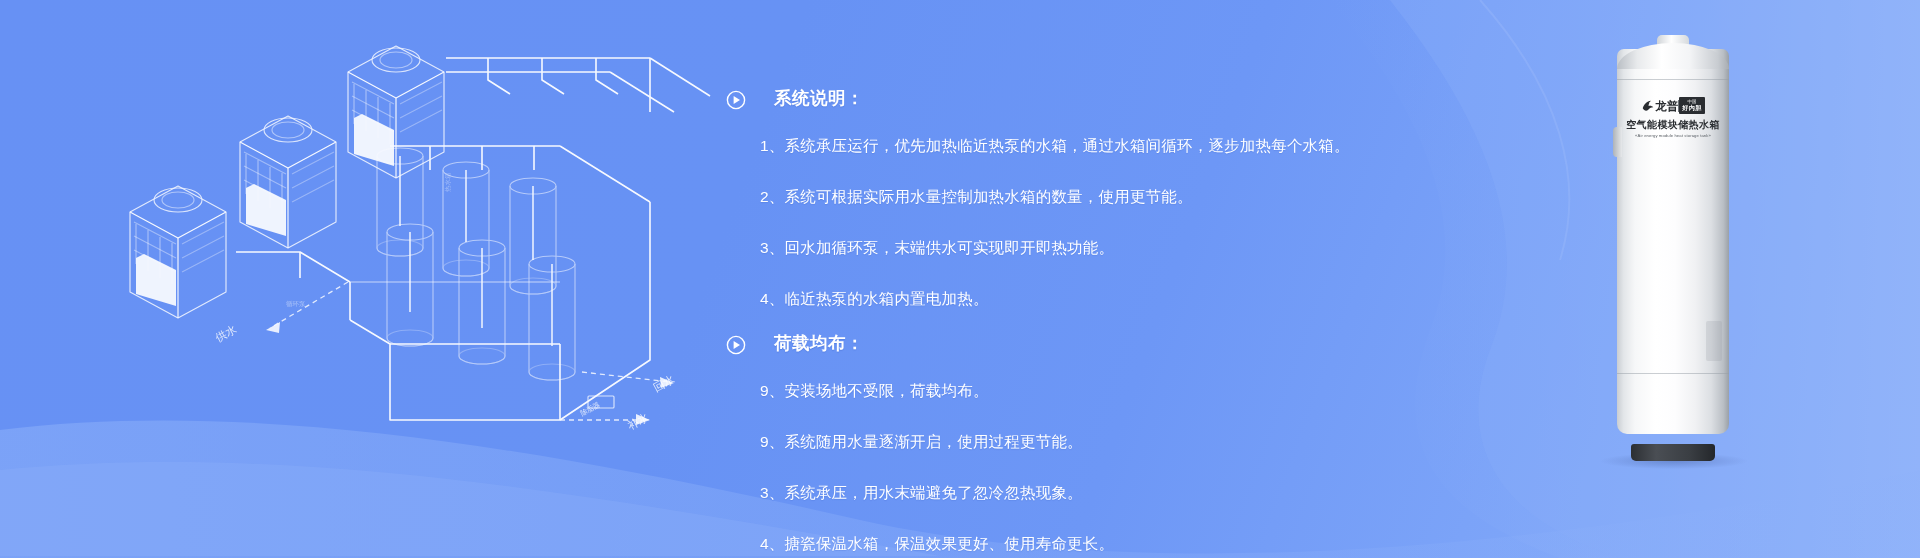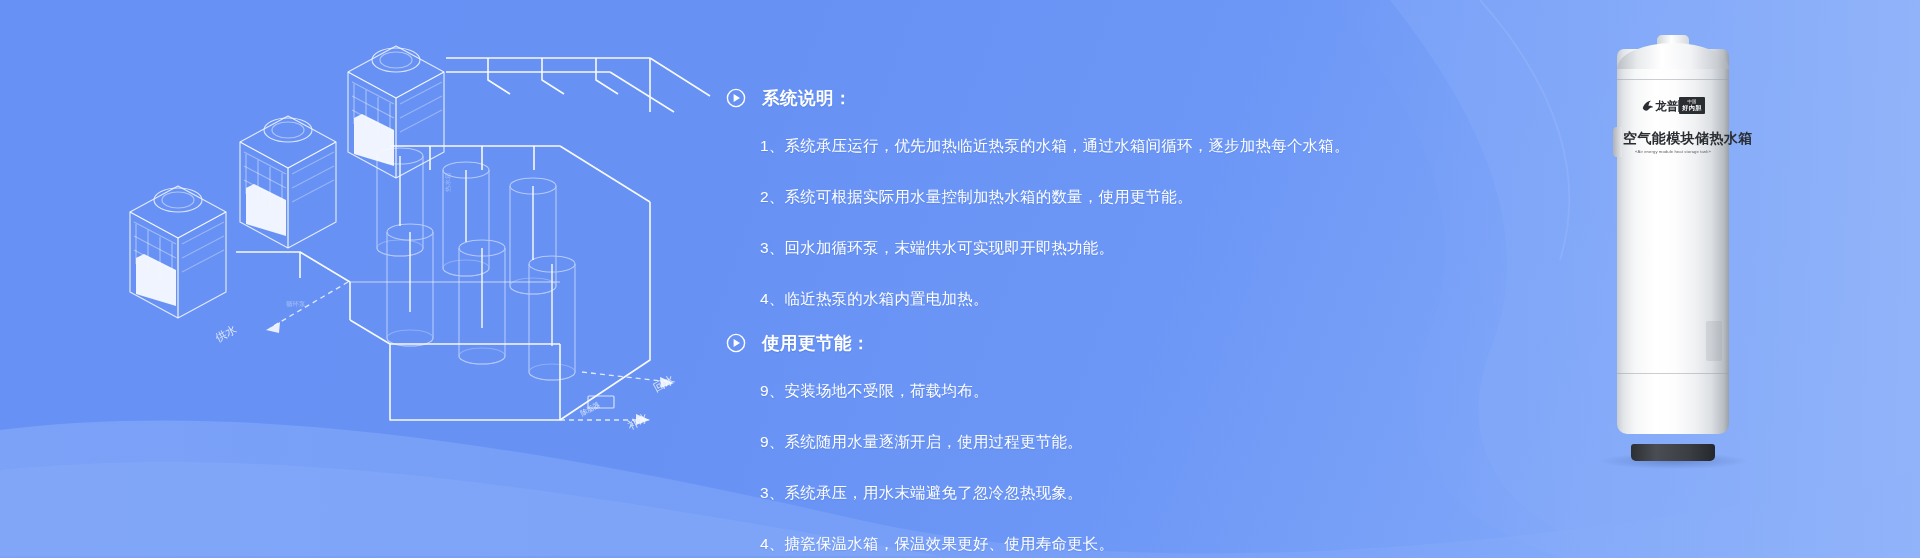--- a/index.html
+++ b/index.html
@@ -21,21 +21,21 @@
   
   #diagram { position:absolute; left:90px; top:20px; width:680px; height:460px; }
 
   
   #text-col {
     position:absolute; left:726px; top:86px; width:570px;
     color:#ffffff;
   }
   .block { margin-bottom:6px; }
   .block-head {
-    display:flex; align-items:center; gap:16px;
+    display:flex; align-items:flex-end; gap:28px;
     margin-bottom:9px;
   }
   .bullet-icon { width:20px; height:20px; flex:0 0 20px; display:block; }
   .block-title {
     font-size:17.5px; font-weight:bold; letter-spacing:.5px;
     color:#ffffff; white-space:nowrap;
     text-shadow:0 1px 1px rgba(40,80,180,.25);
   }
   .list { list-style:none; padding-left:34px; }
   .list li {
@@ -103,21 +103,21 @@
   }
   .brand-div { width:1px; height:12px; background:#6f747a; }
   .brand-badge {
     background:#2a2d31; color:#fff; font-size:4.6px; line-height:6px;
     padding:2px 3px; border-radius:1px; text-align:center;
     letter-spacing:.2px;
   }
   .badge-l1 { font-size:4.4px; }
   .badge-l2 { font-size:6.2px; font-weight:bold; letter-spacing:.3px; }
   .prod-cn {
-    margin-top:16px; font-size:14px; font-weight:bold; color:#2a2d31;
+    margin-top:4px; font-size:10px; font-weight:bold; color:#2a2d31;
     letter-spacing:.4px; white-space:nowrap;
   }
   .prod-en {
     margin-top:1px; font-size:4.2px; color:#5b6066;
     letter-spacing:.1px; white-space:nowrap;
   }
 </style>
 </head>
 <body>
 
@@ -315,21 +315,21 @@
   </div>
 
   <div class="gap"></div>
 
   <div class="block">
     <div class="block-head">
       <svg class="bullet-icon" viewBox="0 0 20 20">
         <circle cx="10" cy="10" r="8.6" fill="none" stroke="#ffffff" stroke-width="1.4"></circle>
         <polygon points="7.6,6 14,10 7.6,14" fill="#ffffff"></polygon>
       </svg>
-      <span class="block-title">使用更节能：</span>
+      <span class="block-title">荷载均布：</span>
     </div>
     <ul class="list">
       <li>9、安装场地不受限，荷载均布。</li>
       <li>9、系统随用水量逐渐开启，使用过程更节能。</li>
       <li>3、系统承压，用水末端避免了忽冷忽热现象。</li>
       <li>4、搪瓷保温水箱，保温效果更好、使用寿命更长。</li>
     </ul>
   </div>
 
 </div>

